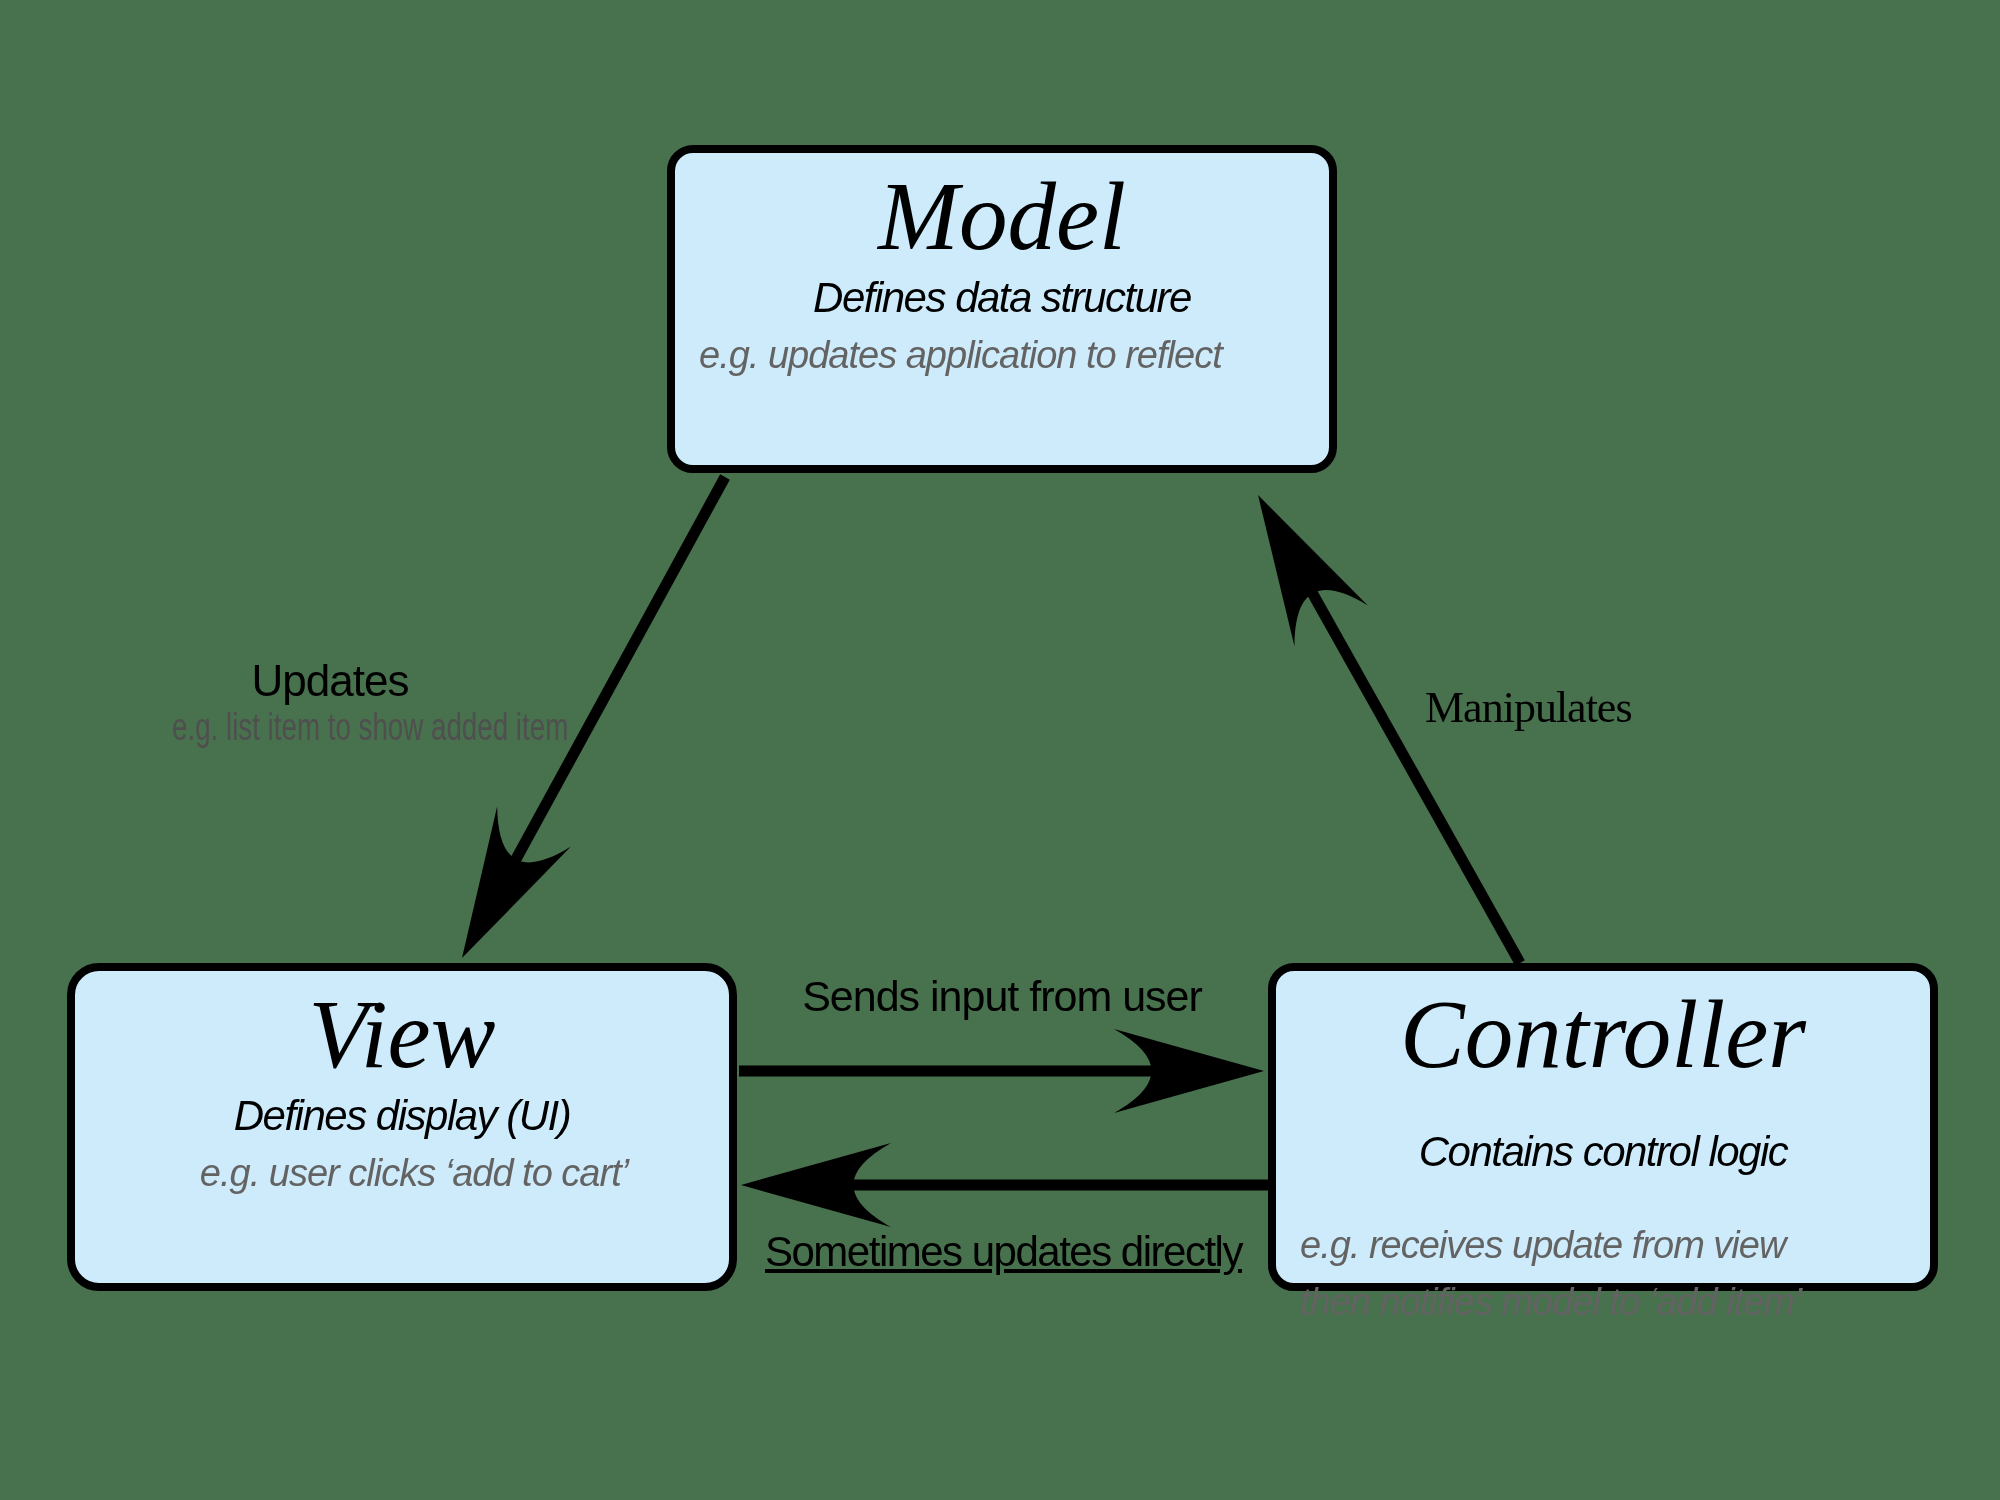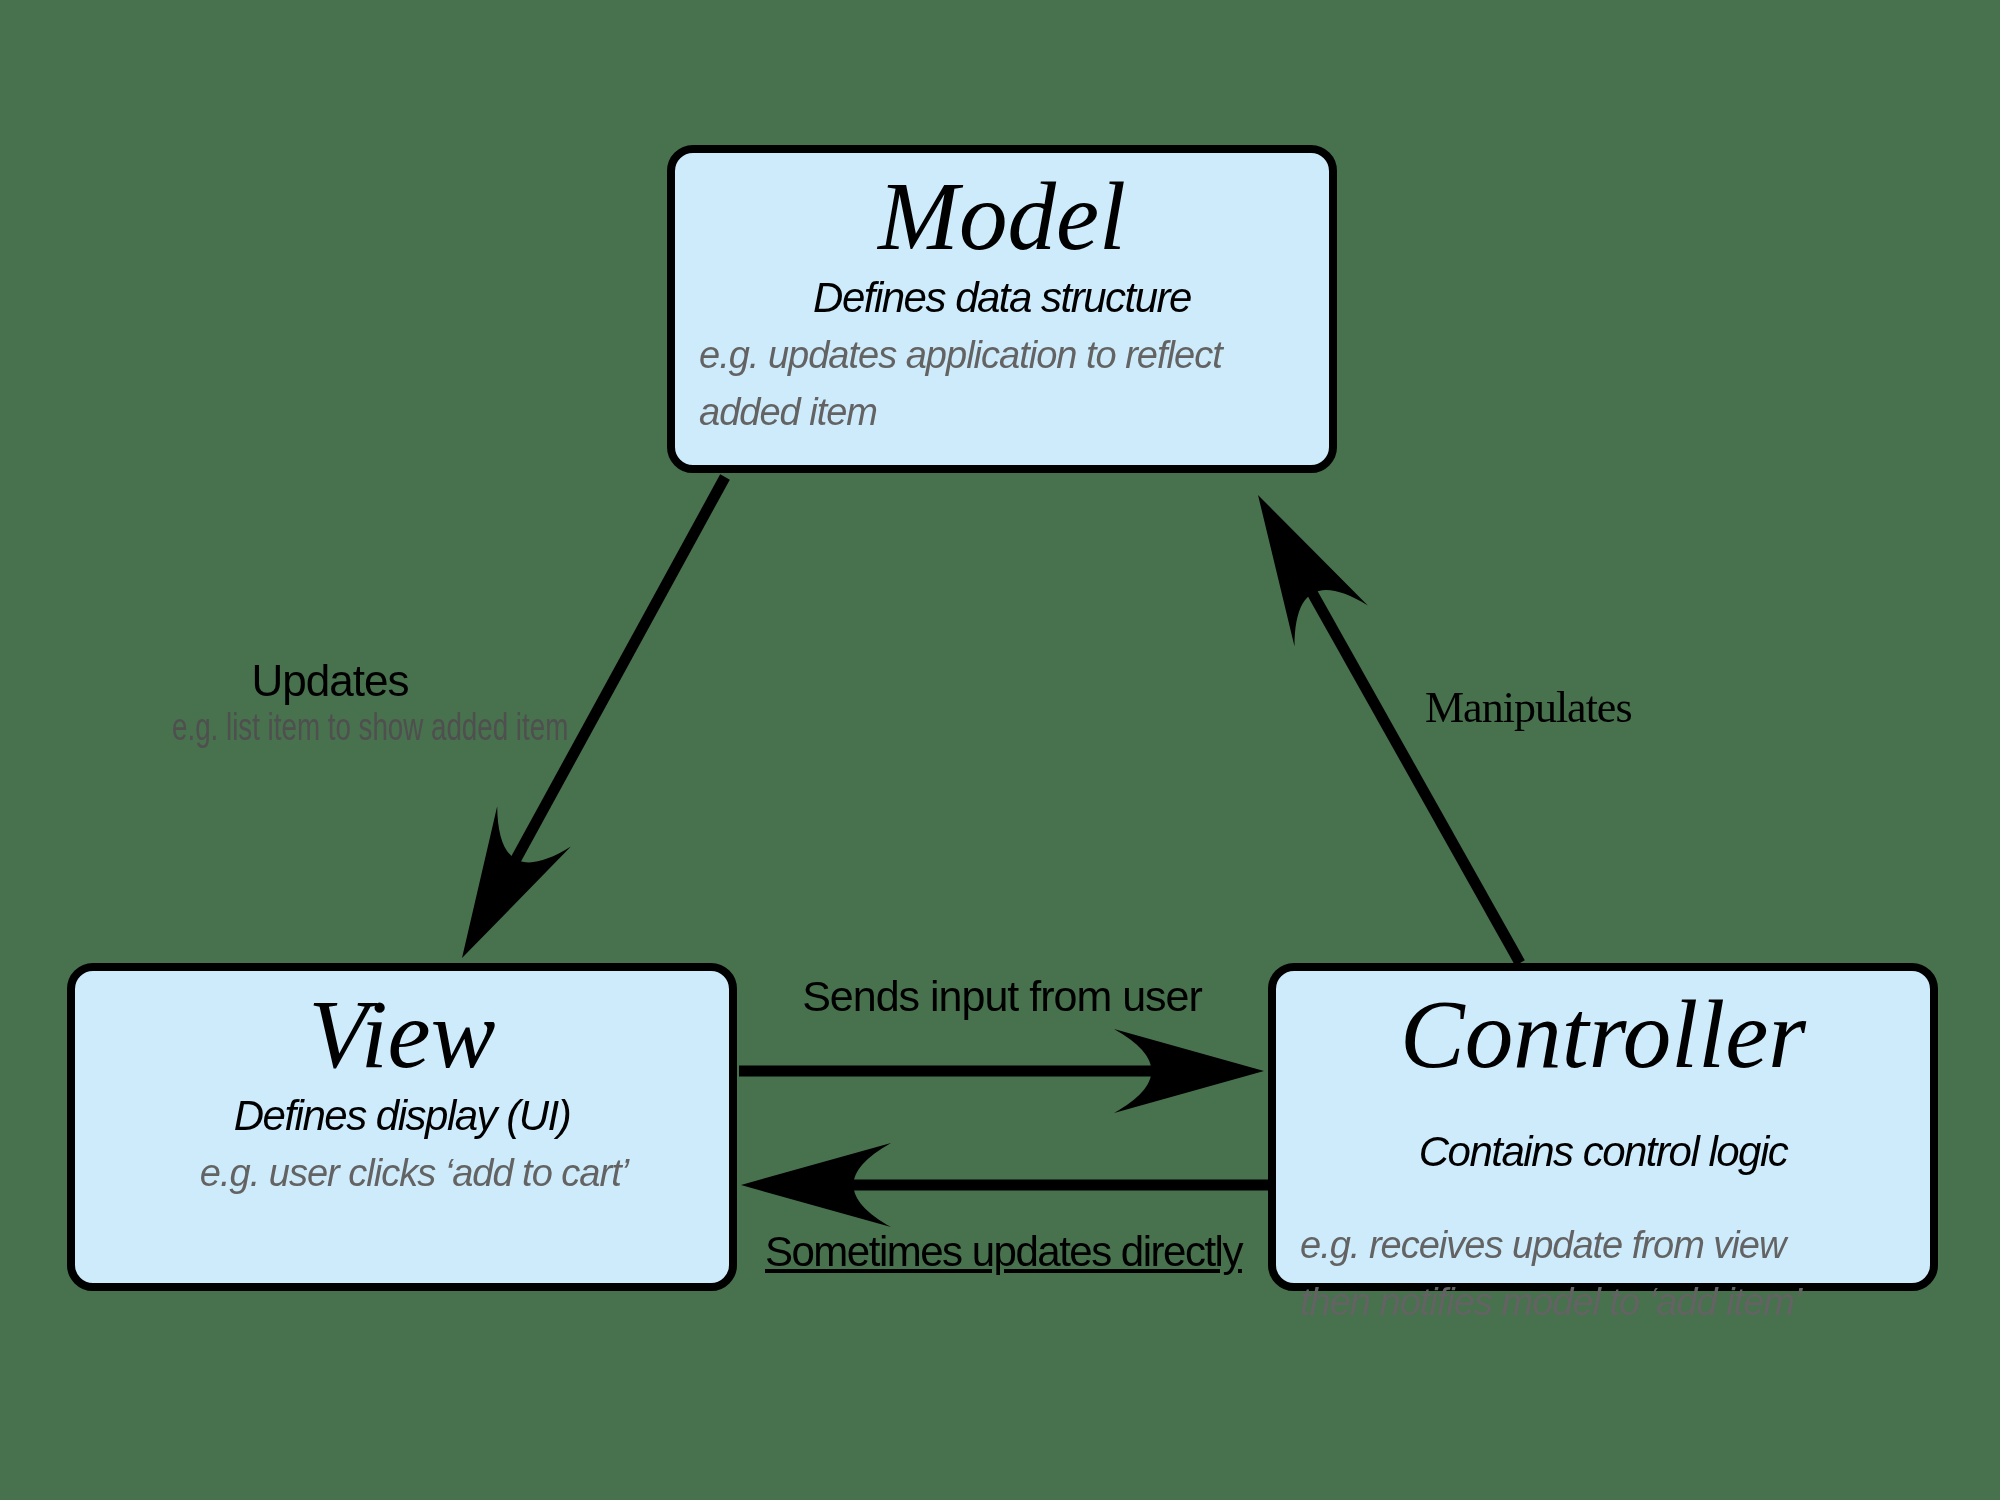--- a/index.html
+++ b/index.html
@@ -23,21 +23,21 @@
     width:670px;height:328px;
     background:var(--box-fill);
     border:8px solid var(--line);
     border-radius:26px;
     box-sizing:border-box;
     display:flex;flex-direction:column;align-items:center;
     color:#000;
     font-style:italic;
   }
   .node-model{left:667px;top:145px;}
-  .node-view{left:67px;top:963px;}
+  .node-view{left:67px;top:963px;border-radius:32px;}
   .node-controller{left:1268px;top:963px;gap:36px;}
   .node-title{
     font-family:"Liberation Serif",serif;
     font-size:97px;line-height:1.08;
     margin-top:12px;
     white-space:nowrap;
   }
   .node-subtitle{
     font-size:42px;letter-spacing:-1.5px;line-height:1.12;
     margin-top:4px;white-space:nowrap;
@@ -99,21 +99,20 @@
       <line x1="1272" y1="1185" x2="791" y2="1185" stroke="#000" stroke-width="11"></line>
       <use href="#arrowhead" transform="translate(741,1185) rotate(180)"></use>
     </g>
   </svg>
 
   <div class="node node-model">
     <div class="node-title">Model</div>
     <div class="node-subtitle">Defines data structure</div>
     <div class="node-example ex-left">
       <div class="ex-line">e.g. updates application to reflect</div>
-      <div class="ex-line">added item</div>
     </div>
   </div>
 
   <div class="node node-view">
     <div class="node-title">View</div>
     <div class="node-subtitle">Defines display (UI)</div>
     <div class="node-example ex-center">
       <div class="ex-line">e.g. user clicks ‘add to cart’</div>
     </div>
   </div>

